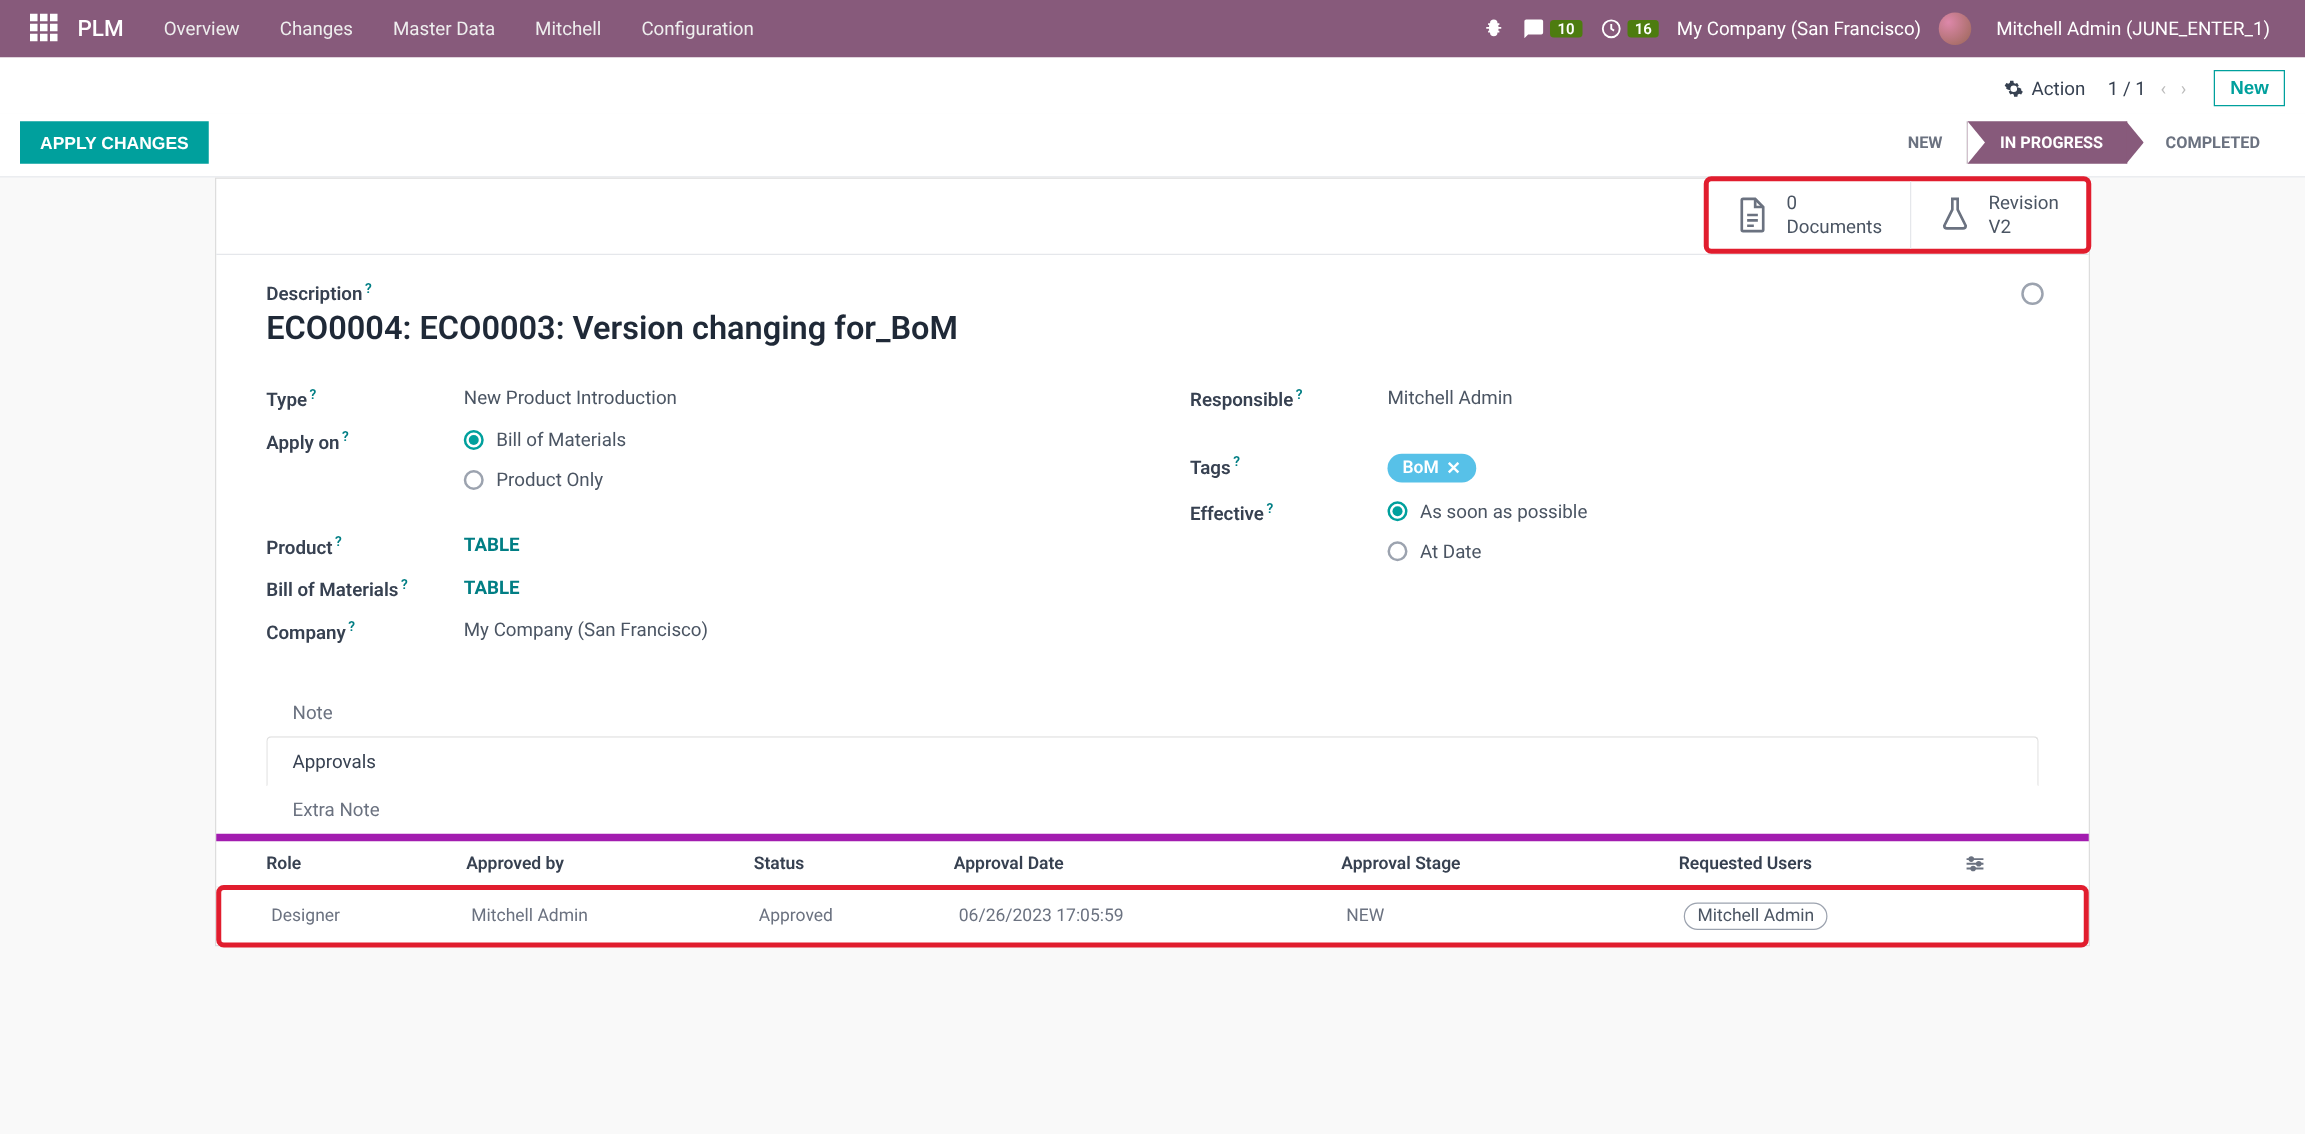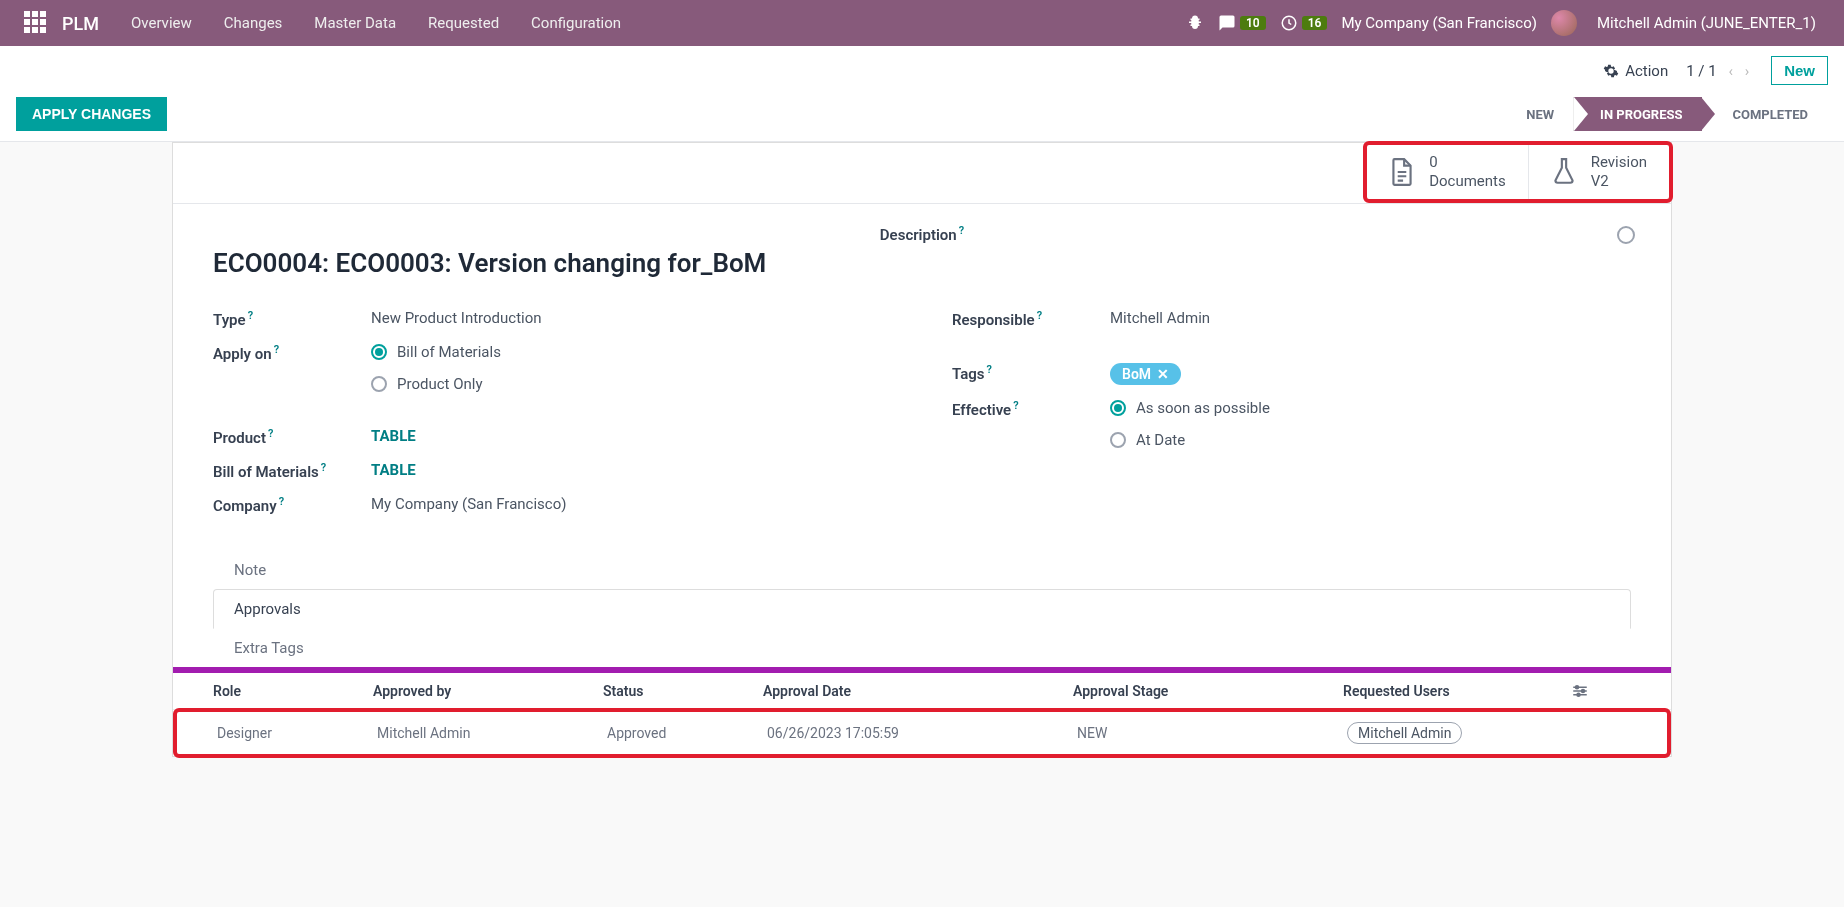--- a/index.html
+++ b/index.html
@@ -41,21 +41,21 @@
 .sheet { background: #fff; border: 1px solid #ddd; max-width: 1500px; margin: 0 auto; position: relative; }
 .btnbox-row { display: flex; justify-content: flex-end; border-bottom: 1px solid #e5e7eb; }
 .stat-buttons { display: flex; border: 4px solid #e11d2e; border-radius: 6px; margin: -2px -2px 0 0; }
 .stat-btn { display: flex; align-items: center; gap: 14px; padding: 8px 22px; border-left: 1px solid #e5e7eb; cursor: pointer; }
 .stat-btn:first-child { border-left: none; }
 .stat-btn .sicon { color: #6b7280; }
 .stat-btn .stxt { display: flex; flex-direction: column; line-height: 1.25; color: #4b5563; font-size: 15px; }
 
 .sheet-body { padding: 20px 40px 8px; position: relative; }
 .circle-indicator { position: absolute; right: 36px; top: 22px; width: 18px; height: 18px; border: 2px solid #9ca3af; border-radius: 50%; }
-.desc-label { font-size: 15px; font-weight: 600; color: #374151; text-align: center; }
+.desc-label { font-size: 15px; font-weight: 600; color: #374151; }
 .q { color: #017e84; font-size: 11px; vertical-align: super; margin-left: 2px; cursor: pointer; }
 h1.title { font-size: 26px; font-weight: 600; color: #1f2937; margin: 4px 0 24px; }
 
 .cols { display: flex; gap: 60px; }
 .col { flex: 1; }
 .frow { display: flex; padding: 7px 0; align-items: flex-start; }
 .flabel { width: 158px; font-weight: 600; color: #374151; font-size: 15px; flex-shrink: 0; }
 .fval { color: #4b5563; font-size: 15px; }
 .fval.linklike { color: #017e84; font-weight: 700; cursor: pointer; }
 .radiolist { display: flex; flex-direction: column; gap: 14px; }
@@ -95,21 +95,21 @@
       <span></span>
       <span></span>
       <span></span>
       <span></span>
   </div>
   <div class="brand">PLM</div>
   <div class="navmenu">
     <a>Overview</a>
     <a>Changes</a>
     <a>Master Data</a>
-    <a>Requested</a>
+    <a>Mitchell</a>
     <a>Configuration</a>
   </div>
   <div class="topnav-right">
     <div class="icon-btn">
       <svg width="18" height="18" viewBox="0 0 24 24" fill="#fff">
           <path d="M12 2a4 4 0 014 4h2v2h-1.1a8 8 0 01.1 1v1h3v2h-3v1a8 8 0 01-.1 1H18v2h-2a4 4 0 01-8 0H6v-2h1.1a8 8 0 01-.1-1v-1H4v-2h3v-1a8 8 0 01.1-1H6V6h2a4 4 0 014-4z"></path>
         </svg>
     </div>
     <div class="icon-btn">
       <svg width="18" height="18" viewBox="0 0 24 24" fill="#fff">
@@ -270,21 +270,21 @@
                 </label>
             </div>
           </div>
         </div>
       </div>
     </div>
 
     <div class="tabs">
       <div class="tab">Note</div>
       <div class="tab active">Approvals</div>
-      <div class="tab">Extra Tags</div>
+      <div class="tab">Extra Note</div>
     </div>
 
     <div class="tbl">
       <div class="thead">
         <div>Role</div>
         <div>Approved by</div>
         <div>Status</div>
         <div>Approval Date</div>
         <div>Approval Stage</div>
         <div>Requested Users</div>

